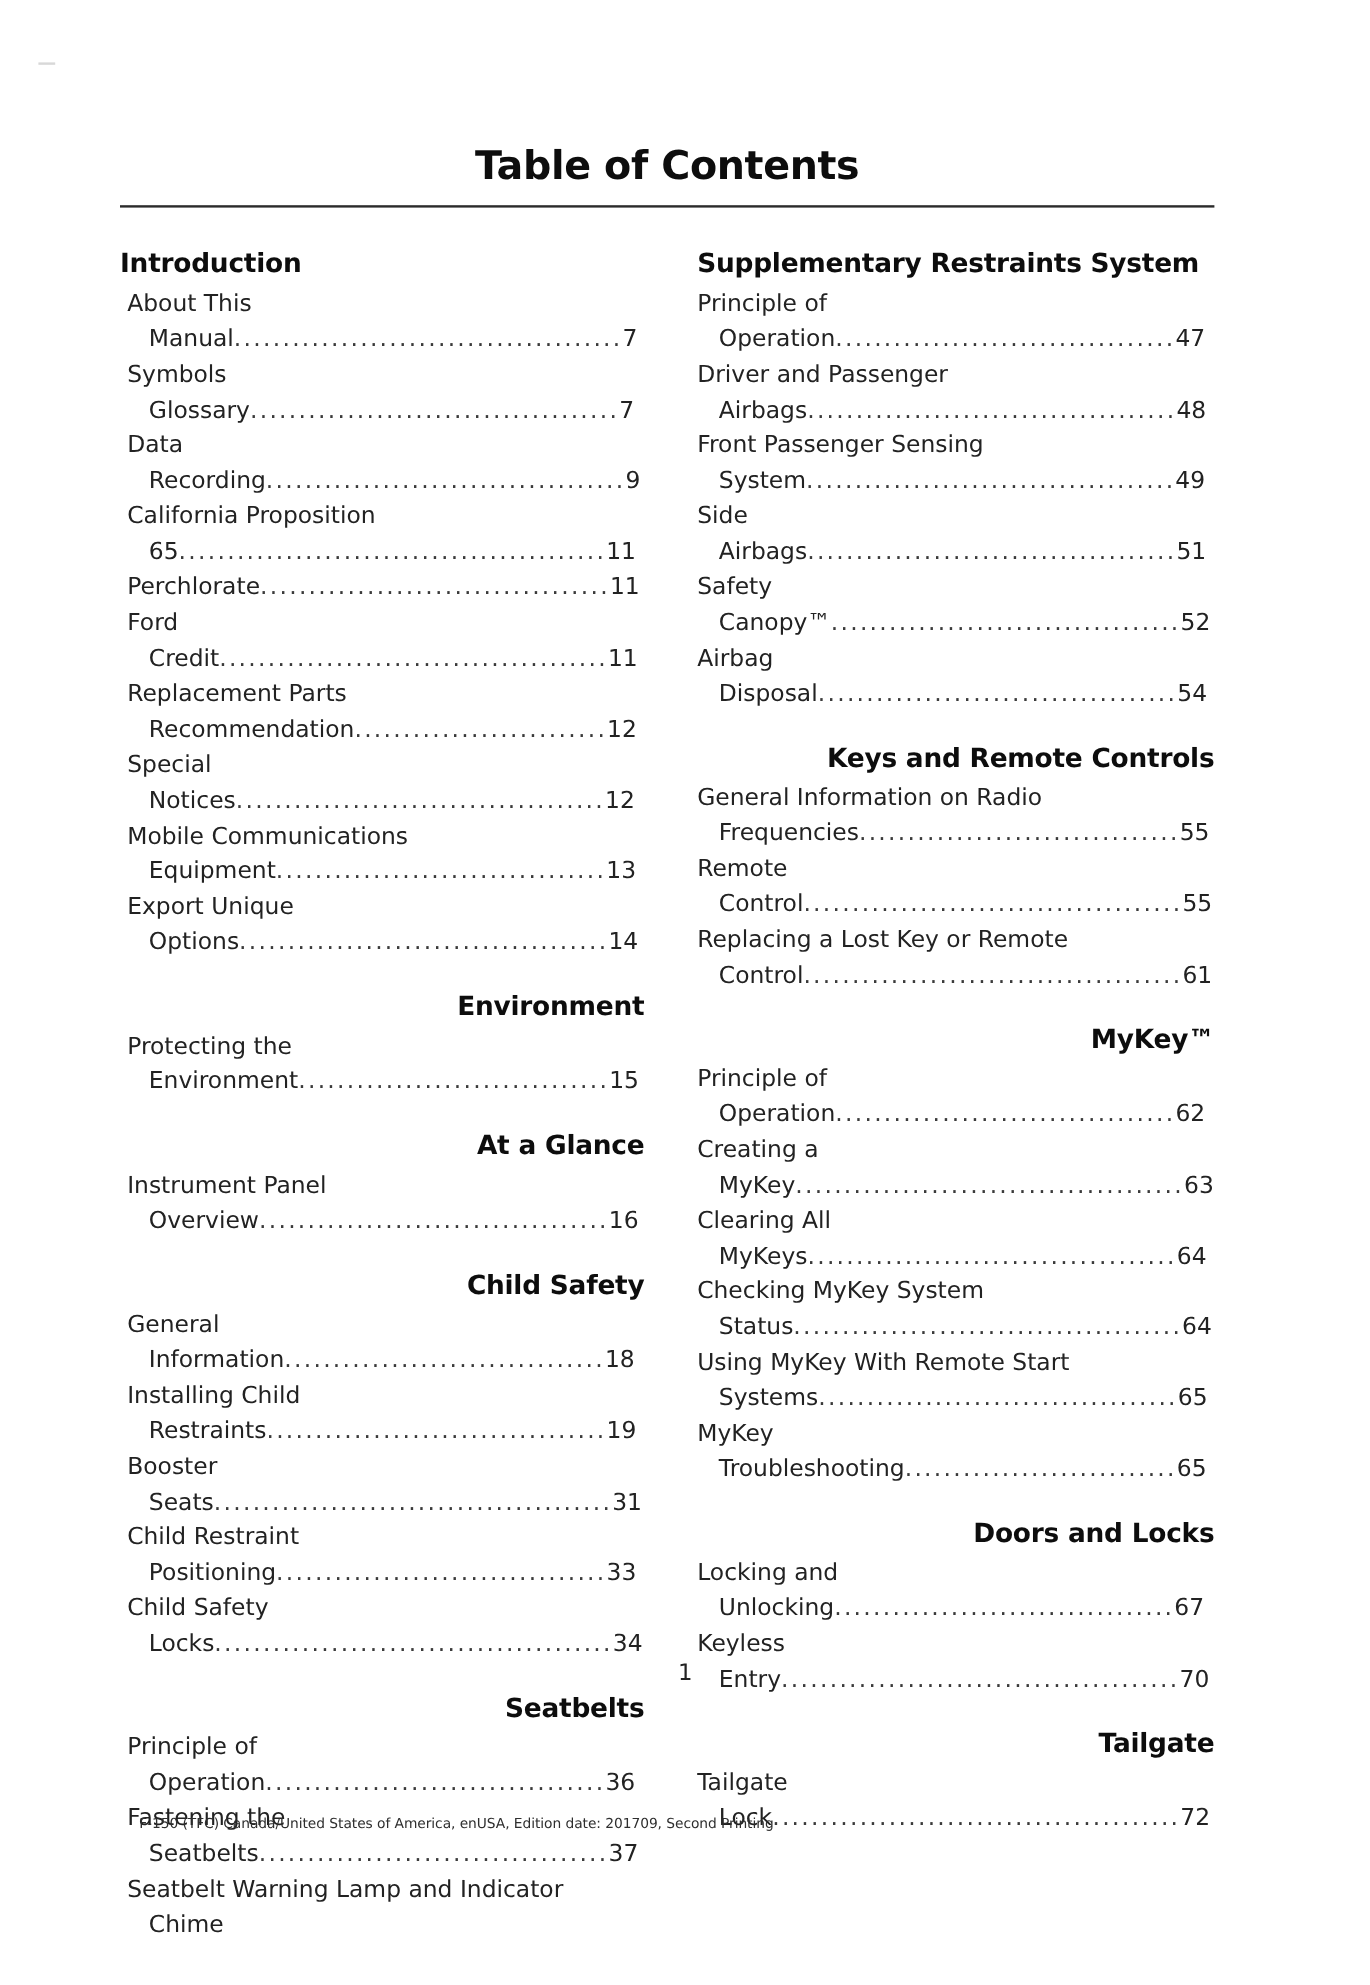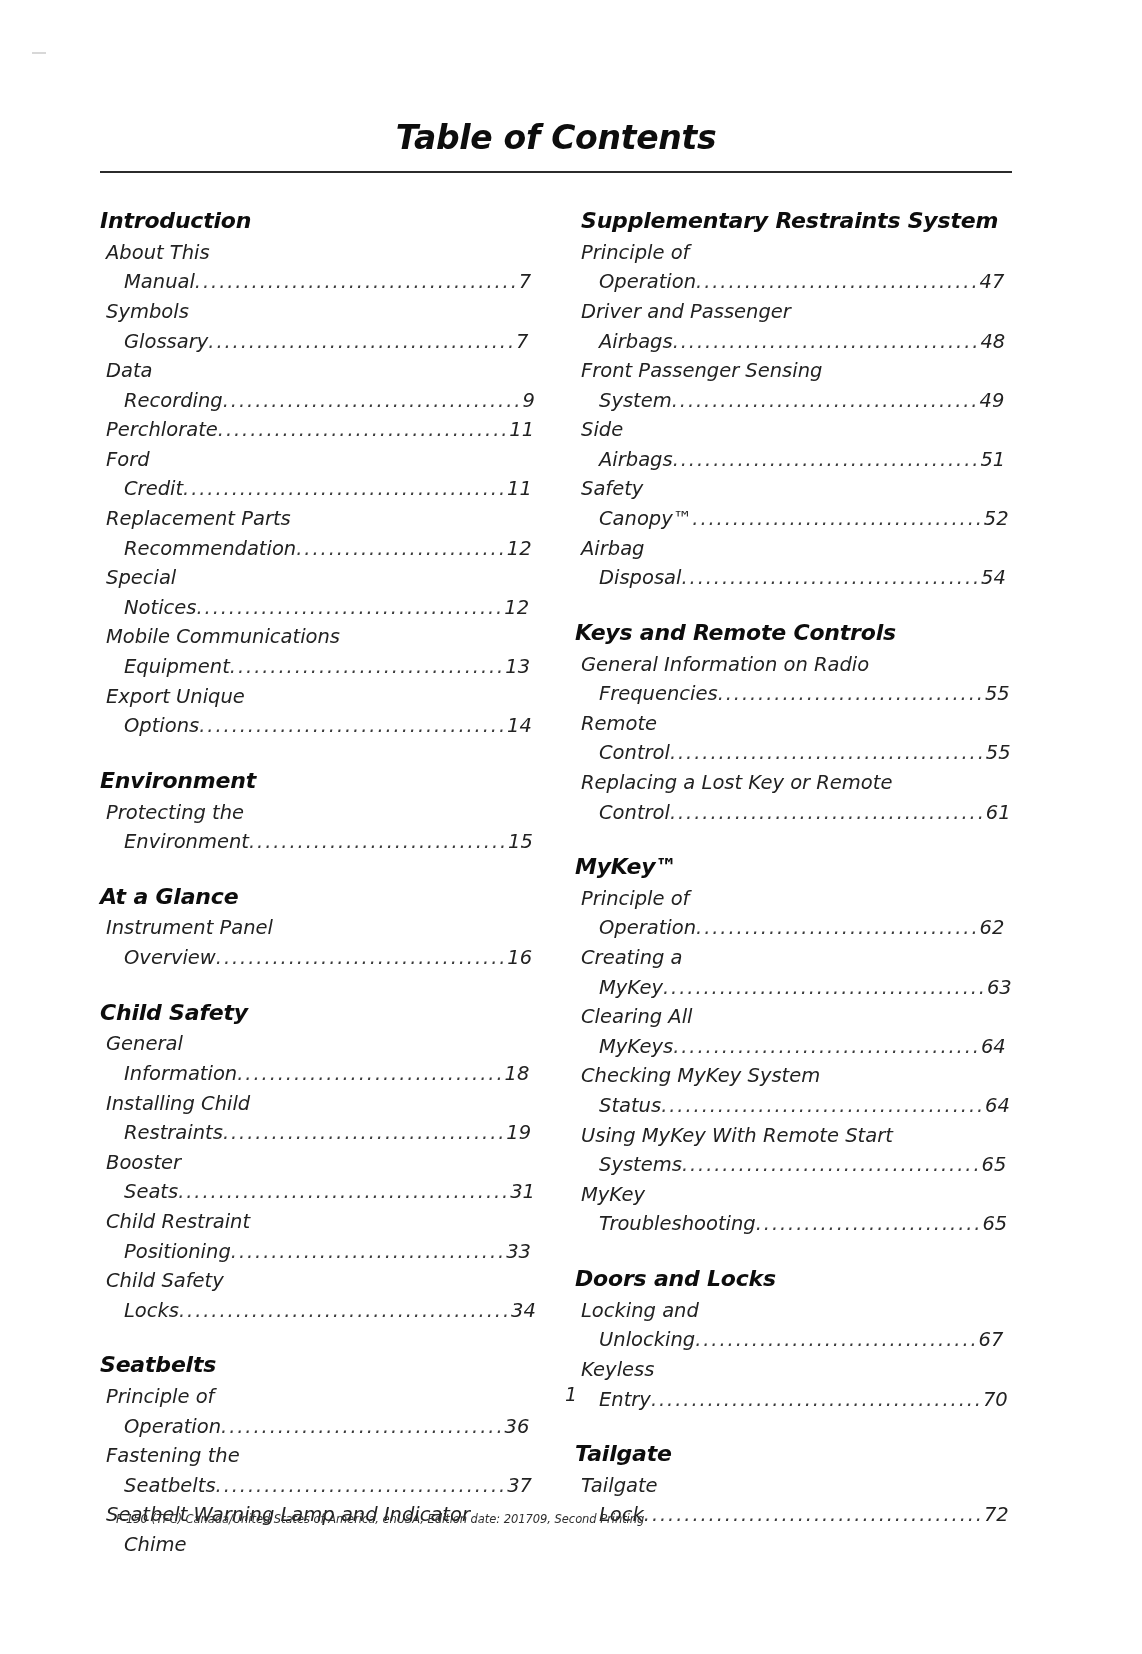--- a/index.html
+++ b/index.html
@@ -13,21 +13,20 @@
     font-family: "DejaVu Sans", sans-serif;
     color: #1a1a1a;
     position: relative;
     overflow: hidden;
   }
   .page {
     position: absolute;
     left: 0; top: 0;
     width: 1142px;
     height: 1654px;
-    font-style: italic;
   }
   .corner-mark {
     position: absolute;
     left: 32px;
     top: 52px;
     width: 14px;
     height: 2px;
     background: #d8d8d8;
   }
 
@@ -76,20 +75,21 @@
     margin: 0 0 4px 0;
     padding-left: 6px;
     text-indent: -6px;
   }
   .sect-head.indent-wrap {
     padding-left: 24px;
     text-indent: -18px;
   }
   .sect:not(:first-child) .sect-head {
     margin-top: 27px;
+    text-align: right;
   }
 
   
   .entry {
     display: block;
     font-size: 19.5px;
     line-height: 29.6px;
     color: #222222;
     padding-left: 24px;
     text-indent: -18px;
@@ -136,20 +136,21 @@
   <div class="doc-title">Table of Contents</div>
   <div class="title-rule"></div>
 
   <div class="columns" id="toc-columns">
       <div class="col">
         <div class="sect">
           <div class="sect-head">Introduction</div>
           <div class="entry"><span class="etext">About This Manual</span><span class="leader">........................................</span><span class="pno">7</span></div>
           <div class="entry"><span class="etext">Symbols Glossary</span><span class="leader">......................................</span><span class="pno">7</span></div>
           <div class="entry"><span class="etext">Data Recording</span><span class="leader">.....................................</span><span class="pno">9</span></div>
+          <div class="entry"><span class="etext">California Proposition 65</span><span class="leader">............................................</span><span class="pno">11</span></div>
           <div class="entry"><span class="etext">Perchlorate</span><span class="leader">....................................</span><span class="pno">11</span></div>
           <div class="entry"><span class="etext">Ford Credit</span><span class="leader">........................................</span><span class="pno">11</span></div>
           <div class="entry"><span class="etext">Replacement Parts Recommendation</span><span class="leader">..........................</span><span class="pno">12</span></div>
           <div class="entry"><span class="etext">Special Notices</span><span class="leader">......................................</span><span class="pno">12</span></div>
           <div class="entry"><span class="etext">Mobile Communications Equipment</span><span class="leader">..................................</span><span class="pno">13</span></div>
           <div class="entry"><span class="etext">Export Unique Options</span><span class="leader">......................................</span><span class="pno">14</span></div>
         </div>
         <div class="sect">
           <div class="sect-head">Environment</div>
           <div class="entry"><span class="etext">Protecting the Environment</span><span class="leader">................................</span><span class="pno">15</span></div>

